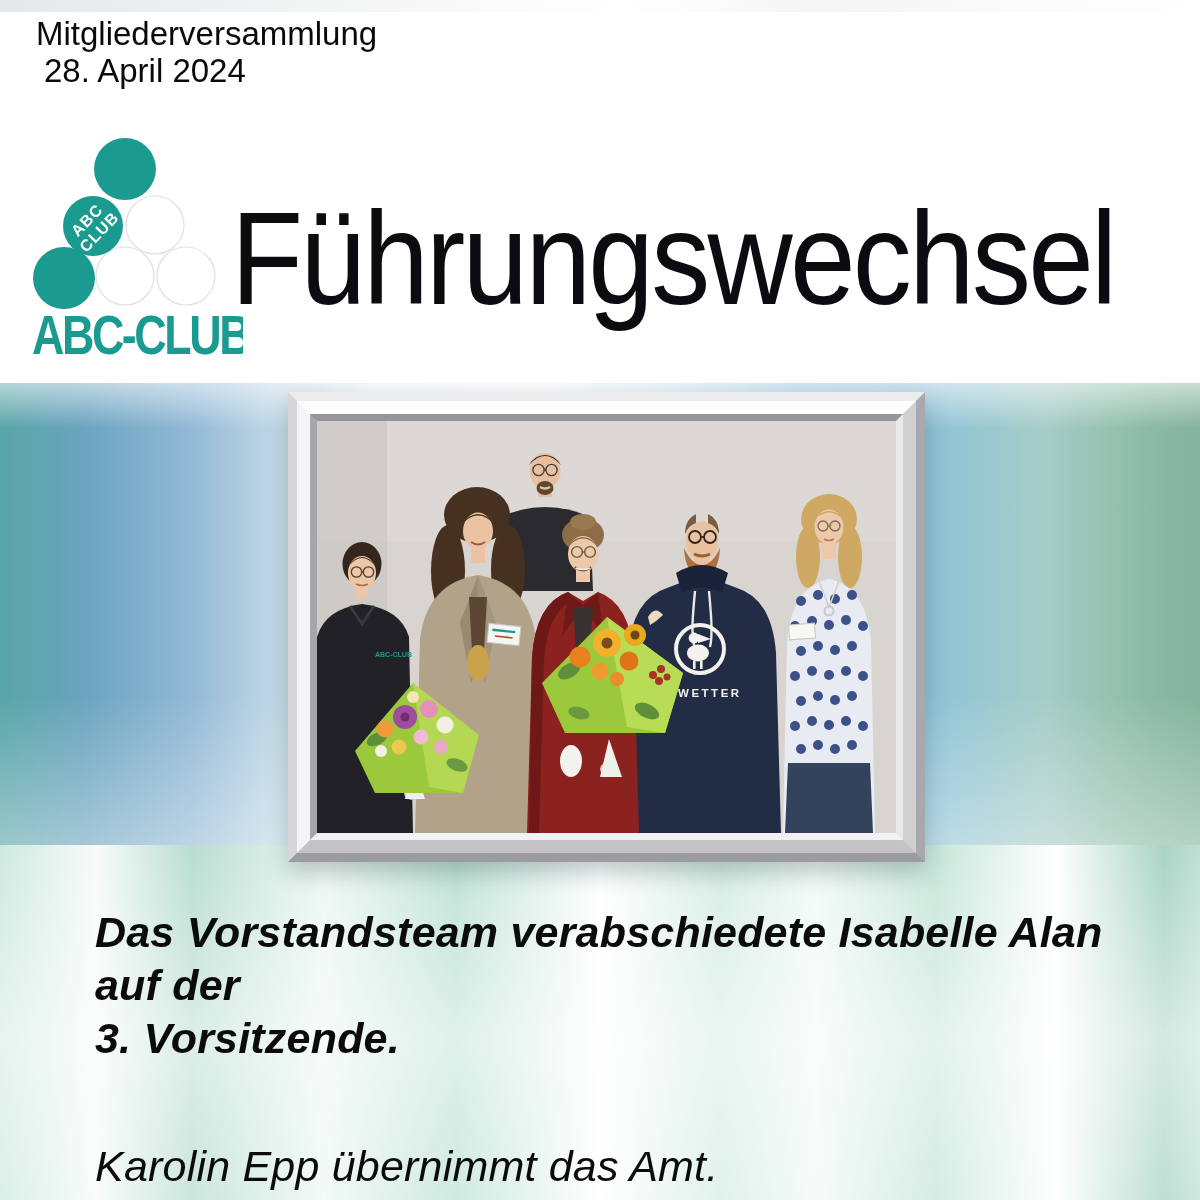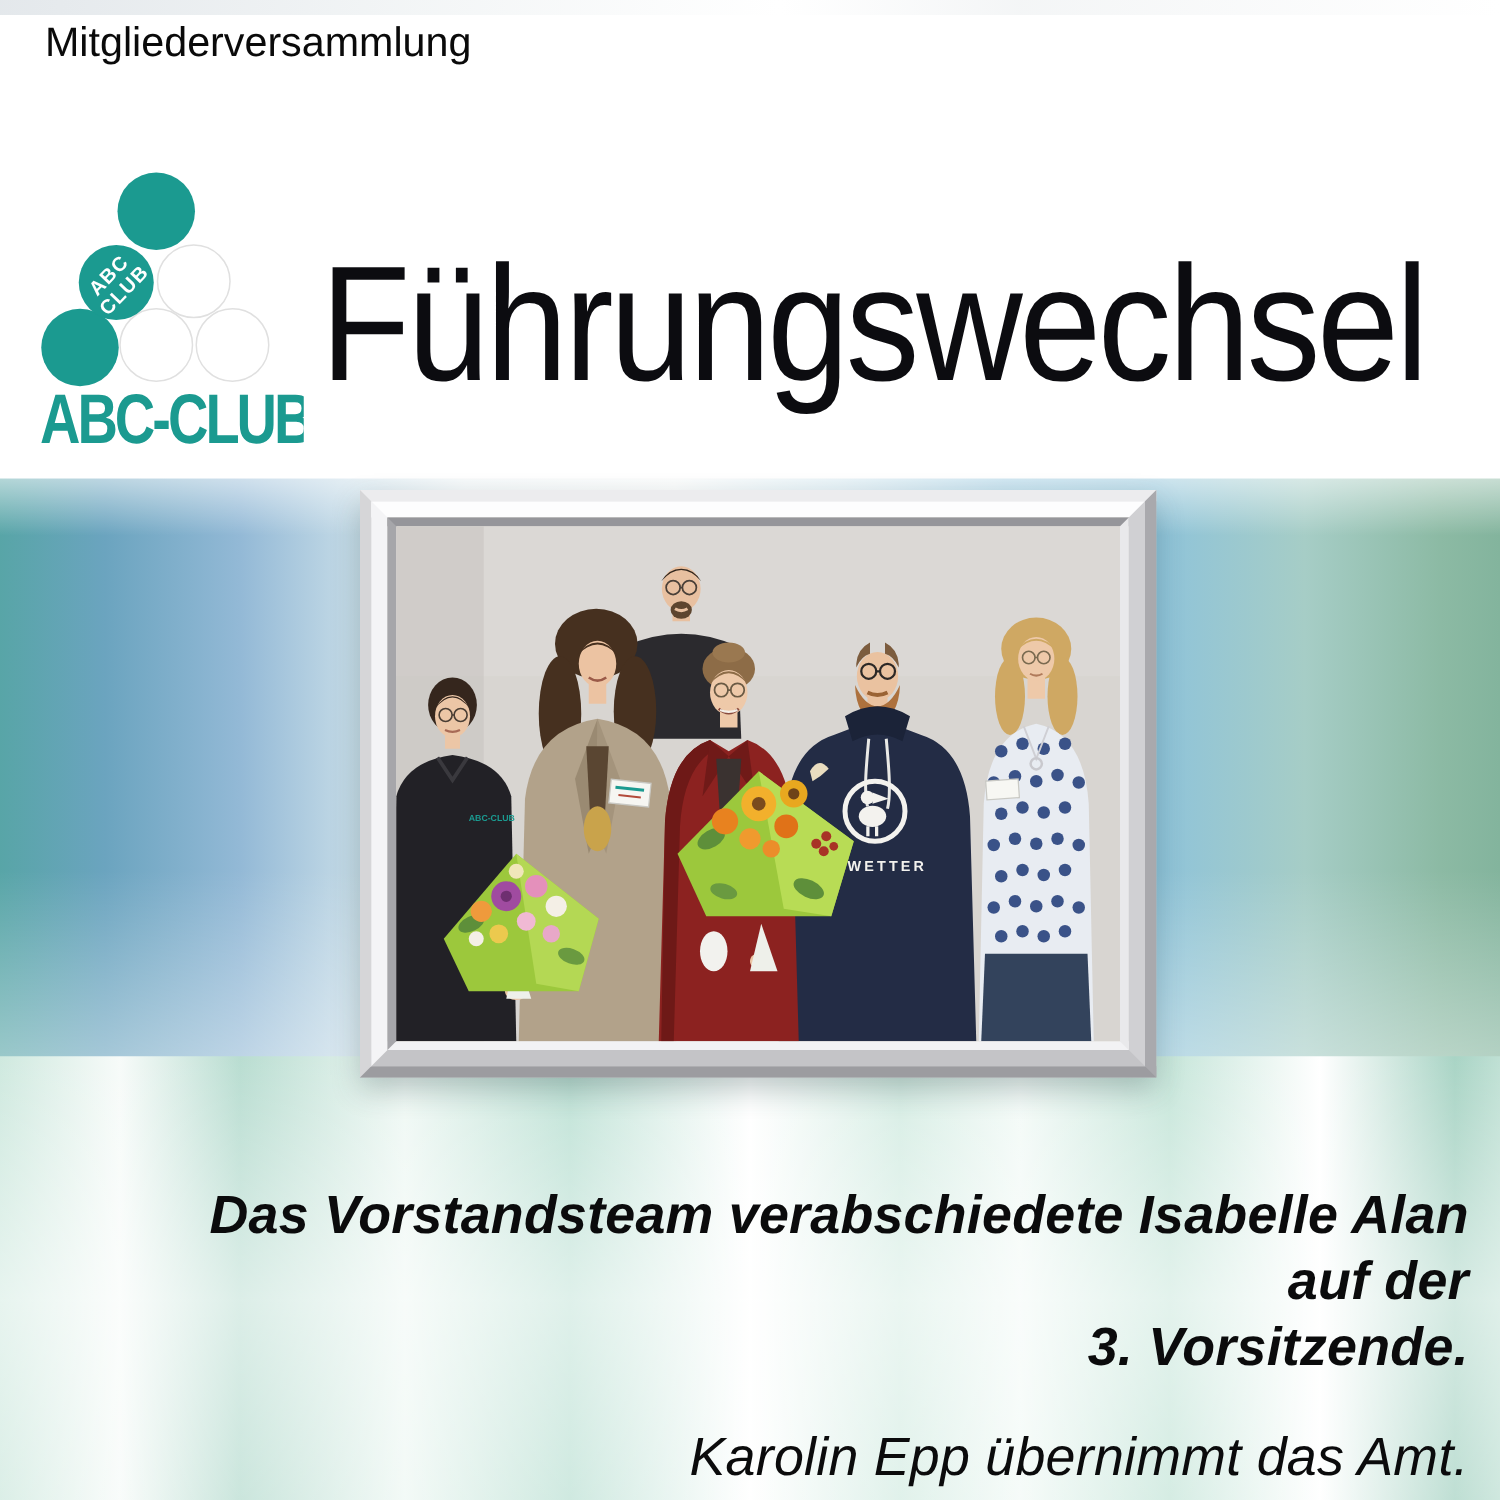--- a/index.html
+++ b/index.html
@@ -1,19 +1,18 @@
 <!DOCTYPE html>
 <html><head>
 <meta charset="utf-8">
 <style>
   html,body{margin:0;padding:0;background:#ffffff;}
   .page{
     position:relative;width:1200px;height:1200px;overflow:hidden;background:#ffffff;
     font-family:"Liberation Sans",sans-serif;
-    text-align:right;
   }
   
   .top-smudge{
     position:absolute;left:0;top:0;width:100%;height:12px;opacity:.85;
     background:linear-gradient(90deg,#dfe4e8 0%,#f1f4f5 28%,#ffffff 52%,#f2f4f5 68%,#ffffff 100%);
   }
   .bg-band{
     position:absolute;left:0;top:383px;width:1200px;height:505px;
     background-image:
       linear-gradient(180deg,rgba(255,255,255,.55) 0%,rgba(255,255,255,0) 9%,rgba(255,255,255,0) 62%,rgba(255,255,255,.5) 100%),
@@ -51,38 +50,39 @@
   }
   .frame-in{
     position:absolute;inset:0;box-sizing:border-box;
     border:7px solid;border-color:#95959a #e9e9eb #f2f2f4 #a6a6aa;background:#d8d5d1;
   }
   .photo{position:absolute;inset:0;}
   .photo svg{display:block;width:100%;height:100%;}
   
   .para{
     position:absolute;left:95px;top:906px;width:1080px;color:#0b0b0c;
-    font-size:43px;line-height:53px;font-weight:700;font-style:italic;letter-spacing:.2px;margin-top:40px;
+    font-size:43px;line-height:53px;font-weight:700;font-style:italic;letter-spacing:.2px;
   }
   .highlight{
     position:absolute;left:95px;top:1140px;width:1080px;color:#0b0b0c;
     font-size:43px;line-height:53px;font-weight:400;font-style:italic;letter-spacing:.2px;
   }
 </style>
 </head>
 <body>
 
 <div class="page">
 
   <div class="top-smudge"></div>
   <div class="bg-band"></div>
   <div class="bg-lower"></div>
 
   <div class="top-note">
     <div class="l1">Mitgliederversammlung</div>
+    <div class="l2">28. April 2024</div>
   </div>
 
   <div class="logo">
     <svg viewBox="0 0 215 240">
 
       <circle cx="36" cy="152" r="31" fill="#1b9a90"></circle>
       <circle cx="97" cy="150" r="29" fill="#ffffff" stroke="#e0e0e0" stroke-width="1.2"></circle>
       <circle cx="158" cy="150" r="29" fill="#ffffff" stroke="#e0e0e0" stroke-width="1.2"></circle>
       <circle cx="127" cy="99" r="29" fill="#ffffff" stroke="#e0e0e0" stroke-width="1.2"></circle>
       <circle cx="97" cy="43" r="31" fill="#1b9a90"></circle>

